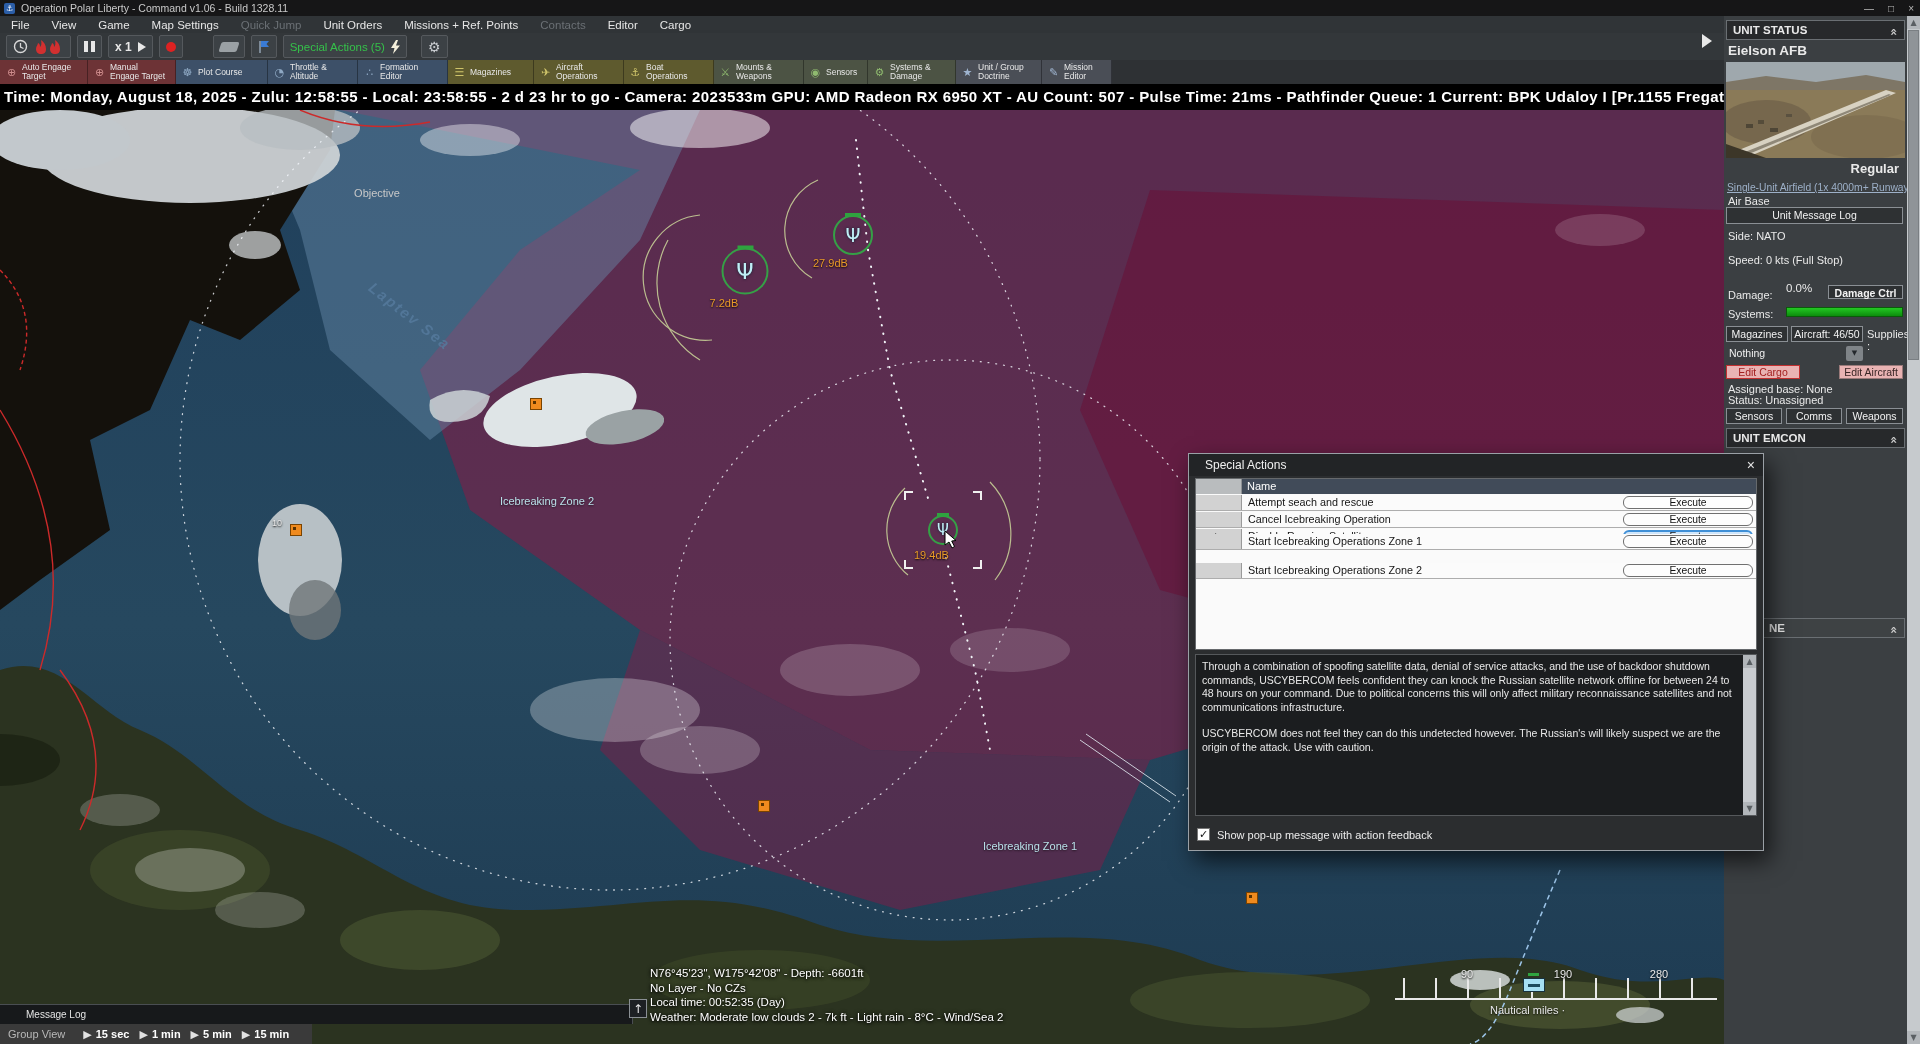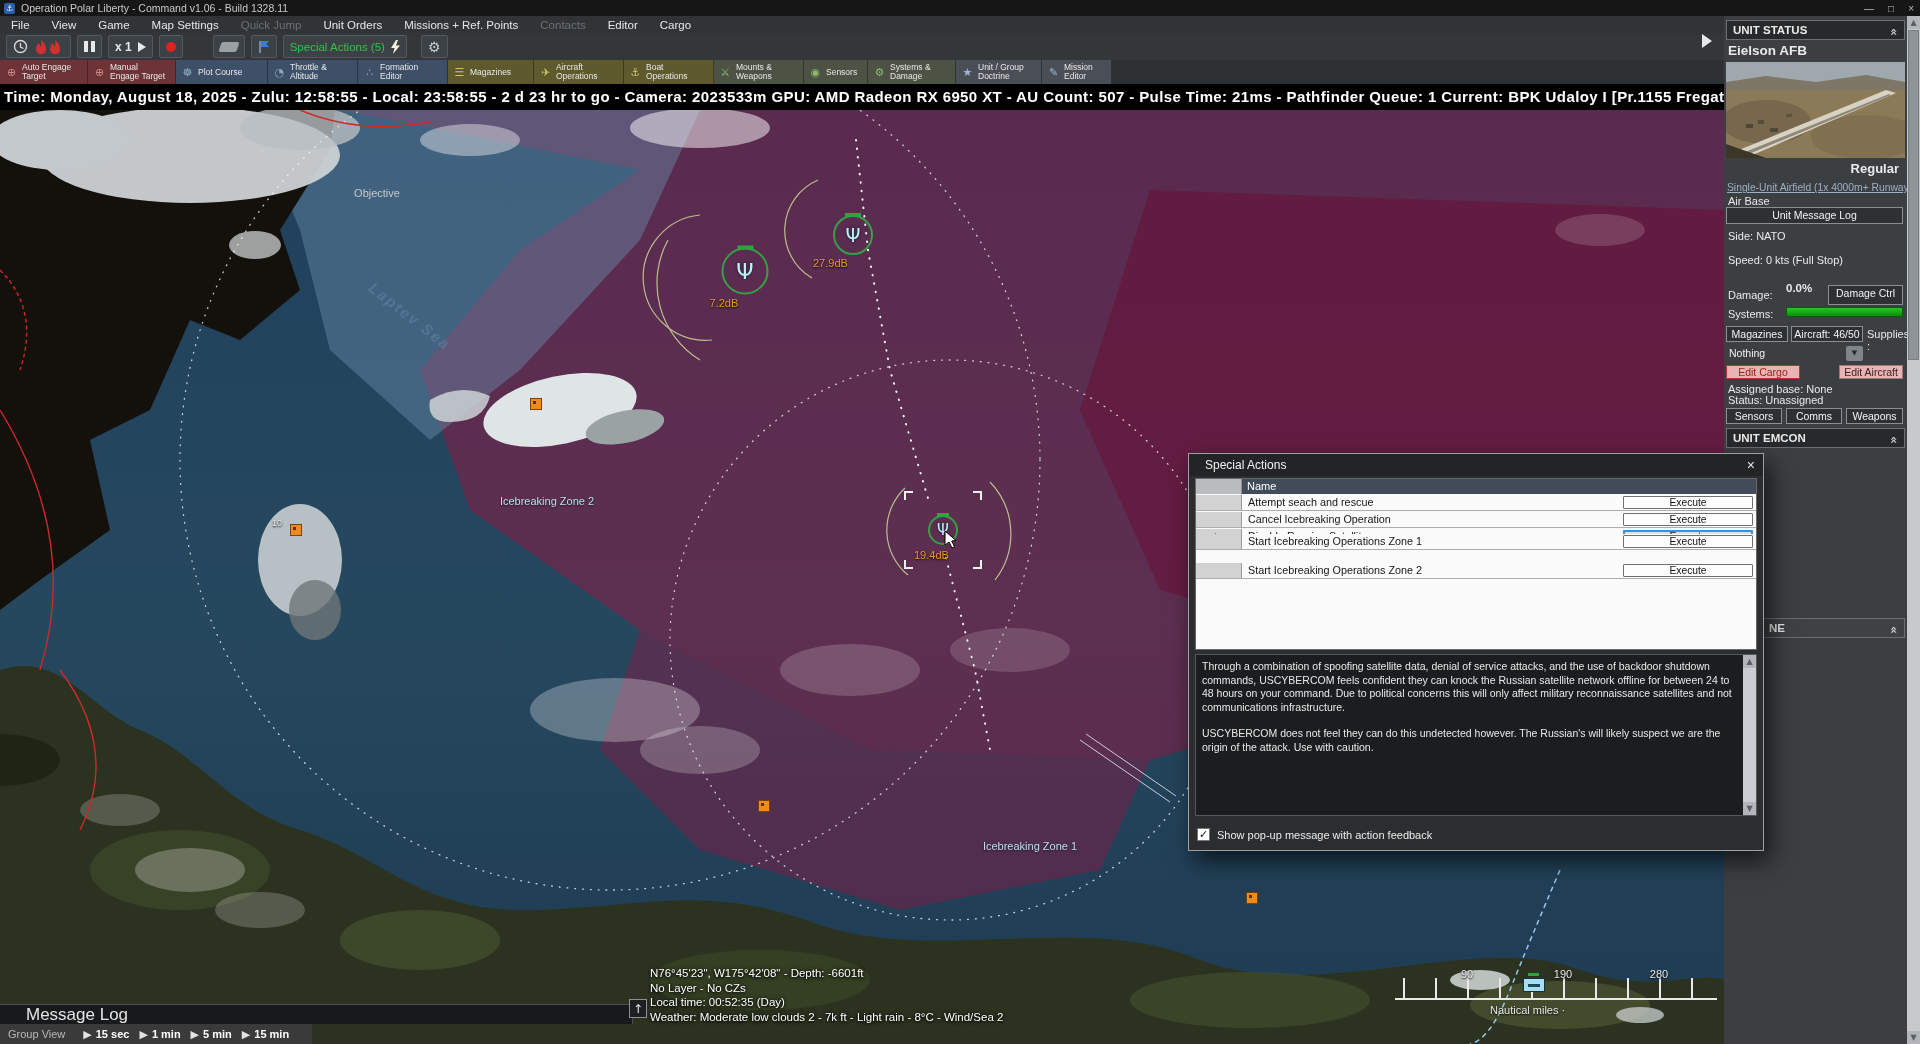--- a/index.html
+++ b/index.html
@@ -67,21 +67,21 @@
   .scaleline { position:absolute; left:0; top:22px; width:322px; height:2px; background:#e9e9e9; }
   .scaletick { position:absolute; top:2px; width:1.5px; height:22px; background:#e9e9e9; }
   .scalenum { position:absolute; top:-8px; transform:translateX(-50%); text-shadow:0 1px 2px #000; }
   .scalecaption { position:absolute; left:95px; top:28px; text-shadow:0 1px 2px #000; }
   .scaleunit { position:absolute; left:128px; top:2px; width:22px; height:14px; background:#a6dff2; border:1px solid #17323f; }
   .scaleunit i { position:absolute; left:4px; top:5px; width:12px; height:3px; background:#1d4a5c; }
   .scaleunit b { position:absolute; left:4px; top:-6px; width:11px; height:3px; background:#2fa33f; }
 
   .infoblock { position:absolute; left:650px; top:856px; color:#fff; font-size:11.5px; line-height:14.5px; text-shadow:0 1px 3px #000, 0 0 4px rgba(0,0,0,.8); }
   .uparrowbox { position:absolute; left:629px; top:889px; width:18px; height:19px; background:#1d2023; border:1px solid #8a8f94; color:#e8e8e8; font-size:12px; text-align:center; line-height:18px; }
-  .msglogbar { position:absolute; left:0; top:894px; width:633px; height:20px; background:#17191b; border-top:1px solid #4a4e52; border-right:1px solid #4a4e52; color:#e4e4e4; font-size:17px; line-height:20px; padding-left:26px; }
+  .msglogbar { position:absolute; left:0; top:894px; width:633px; height:20px; background:#17191b; border-top:1px solid #4a4e52; border-right:1px solid #4a4e52; color:#e4e4e4; font-size:10px; line-height:20px; padding-left:26px; }
   .groupbar { position:absolute; left:0; top:914px; width:312px; height:20px; background:#3a3a3a; display:flex; align-items:center; font-size:11px; }
   .groupbar .gv { color:#b9b9b9; padding:0 8px; }
   .groupbar .tri { color:#e2e2e2; font-family:"DejaVu Sans",sans-serif; font-size:11px; margin:0 4px 0 10px; }
   .groupbar .tint { color:#fff; font-weight:bold; }
 
   .cursor-arrow { position:absolute; left:944px; top:420px; }
 
   
   .sidebar { position:absolute; left:1724px; top:16px; width:196px; height:1028px; background:#3b3f42; color:#e9e9e9; font-size:11px; }
   .sb-scroll { position:absolute; right:0; top:0; width:13px; height:1028px; background:#c6cacd; }
@@ -106,21 +106,21 @@
   
   .dialog { position:absolute; left:1188px; top:453px; width:576px; height:398px; background:#2b2d2f; border:1px solid #9aa0a6; box-shadow:6px 10px 22px rgba(0,0,0,.65); }
   .dlg-title { position:absolute; left:0; top:0; width:574px; height:22px; background:#222426; color:#f0f0f0; font-size:12px; line-height:22px; padding-left:16px; }
   .dlg-close { position:absolute; right:8px; top:0; color:#e6e6e6; font-size:14px; line-height:22px; }
   .dlg-table { position:absolute; left:6px; top:24px; width:562px; height:172px; background:#fafafa; border:1px solid #66696c; }
   .dt-header { position:absolute; left:46px; top:0; width:514px; height:15px; background:#414b59; color:#fff; font-size:11px; line-height:15px; padding-left:5px; }
   .dt-selhead { position:absolute; left:0; top:0; width:46px; height:15px; background:#b9bcbe; border-right:1px solid #8e9194; }
   .dt-row { position:absolute; left:0; width:560px; height:16px; background:#fbfbfb; border-bottom:1px solid #adadad; }
   .dt-sel { position:absolute; left:0; top:0; width:46px; height:15px; background:#d2d2d2; border-right:1px solid #9a9a9a; color:#111; font-size:9px; line-height:15px; text-align:center; }
   .dt-name { position:absolute; left:52px; top:0; height:15px; color:#151515; font-size:10.8px; line-height:15px; white-space:nowrap; }
-  .dt-exec { position:absolute; right:3px; top:1px; width:130px; height:13px; background:#fdfdfd; border:1px solid #707070; border-radius:1px; color:#111; font-size:10.3px; line-height:11px; text-align:center; }
+  .dt-exec { position:absolute; right:3px; top:1px; width:130px; height:13px; background:#fdfdfd; border:1px solid #707070; border-radius:6px; color:#111; font-size:10.3px; line-height:11px; text-align:center; }
   .dt-row.current .dt-exec { background:#cfe6fb; border:2px solid #3f8fd6; line-height:9px; }
   .dlg-desc { position:absolute; left:6px; top:200px; width:562px; height:162px; background:#1b1d1f; border:1px solid #55585b; color:#e9e9e9; font-size:10.5px; line-height:13.5px; }
   .dlg-desc .dtext { position:absolute; left:6px; top:5px; width:534px; }
   .dlg-desc .dtext p { margin-bottom:13px; }
   .desc-scroll { position:absolute; right:0; top:0; width:13px; height:160px; background:#c9ccd0; }
   .desc-scroll .sarr { position:absolute; left:0; width:13px; height:13px; background:#b2b6ba; color:#5a5f63; font-size:8px; text-align:center; line-height:13px; }
   .dlg-check { position:absolute; left:8px; top:374px; display:flex; align-items:center; gap:7px; color:#ececec; font-size:11px; }
   .cbox { width:13px; height:13px; background:#fff; border:1px solid #777; color:#111; font-size:11px; line-height:12px; text-align:center; font-family:"DejaVu Sans",sans-serif; }
 </style>
 </head>
@@ -496,22 +496,22 @@
       <div class="sb-prof" style="top:145px;">Regular</div>
       <div class="sb-link" style="top:166px;">Single-Unit Airfield (1x 4000m+ Runway)</div>
       <div class="sb-text" style="top:179px;">Air Base</div>
 
       <div class="sbtn" style="left:2px; top:191px; width:177px; height:17px; line-height:15px;">Unit Message Log</div>
 
       <div class="sb-text" style="top:214px;">Side: NATO</div>
       <div class="sb-text" style="top:238px;">Speed: 0 kts (Full Stop)</div>
 
       <div class="sb-text" style="top:273px;">Damage:</div>
-      <div class="sb-text" style="left:62px; top:266px; font-weight:bold; font-size:11.5px;">0.0%</div>
-      <div class="sbtn" style="left:104px; top:269px; width:75px; height:20px; line-height:15px;">Damage Ctrl</div>
+      <div class="sb-text" style="left:62px; top:266px; font-weight:normal; font-size:11.5px;">0.0%</div>
+      <div class="sbtn" style="left:104px; top:269px; width:75px; height:14px; line-height:15px;font-weight:bold;">Damage Ctrl</div>
 
       <div class="sb-text" style="top:292px;">Systems:</div>
       <div class="sb-greenbar" style="top:291px;"></div>
 
       <div class="sbtn" style="left:2px; top:310px; width:62px; height:16px; line-height:14px;">Magazines</div>
       <div class="sbtn" style="left:67px; top:310px; width:72px; height:16px; line-height:14px;">Aircraft: 46/50</div>
       <div class="sb-text" style="left:143px; top:312px;">Supplies :</div>
 
       <div class="sb-combo" style="top:330px;">Nothing</div>
       <div class="sb-combo-btn icon" style="top:330px;">▼</div>

